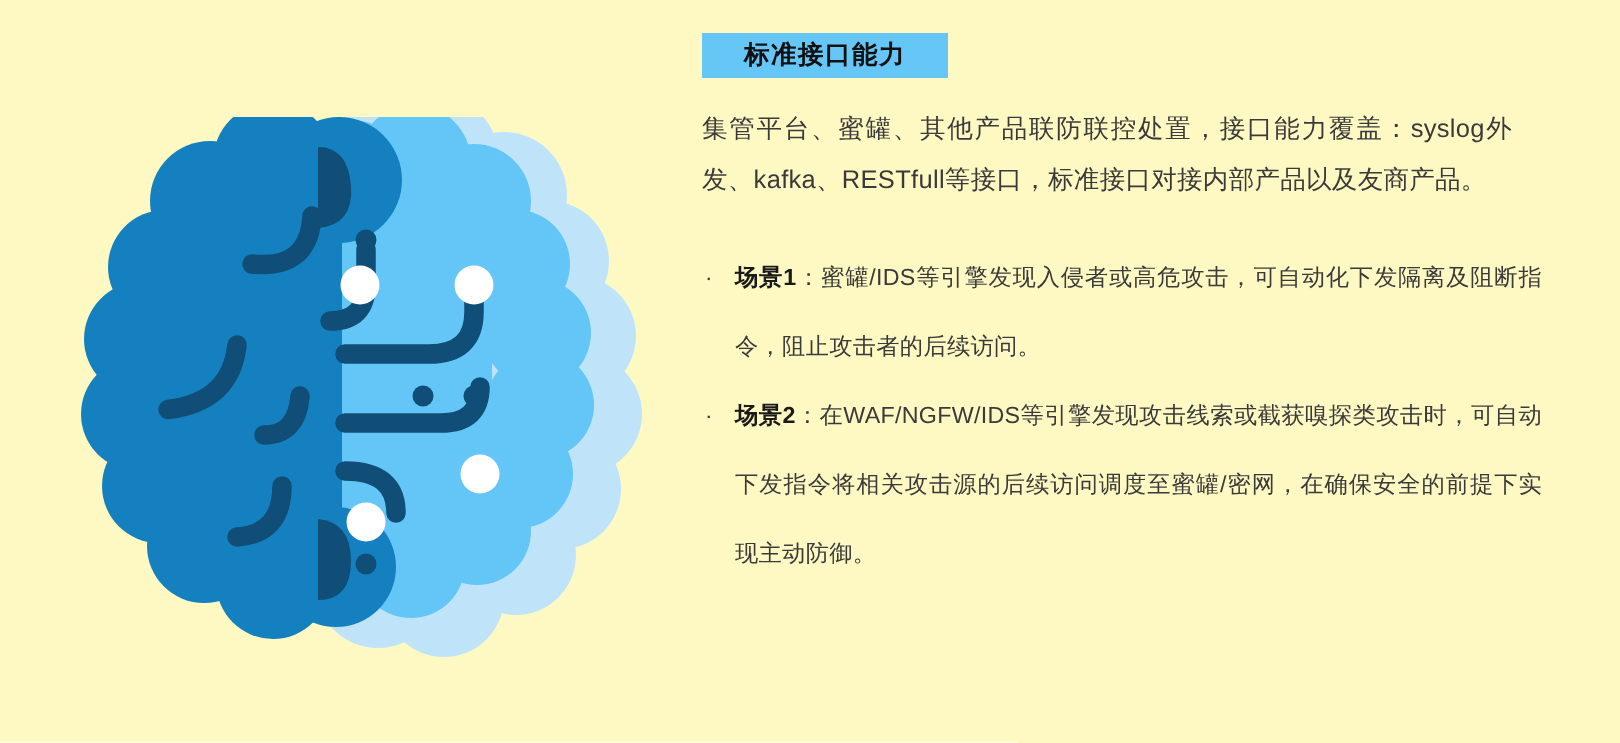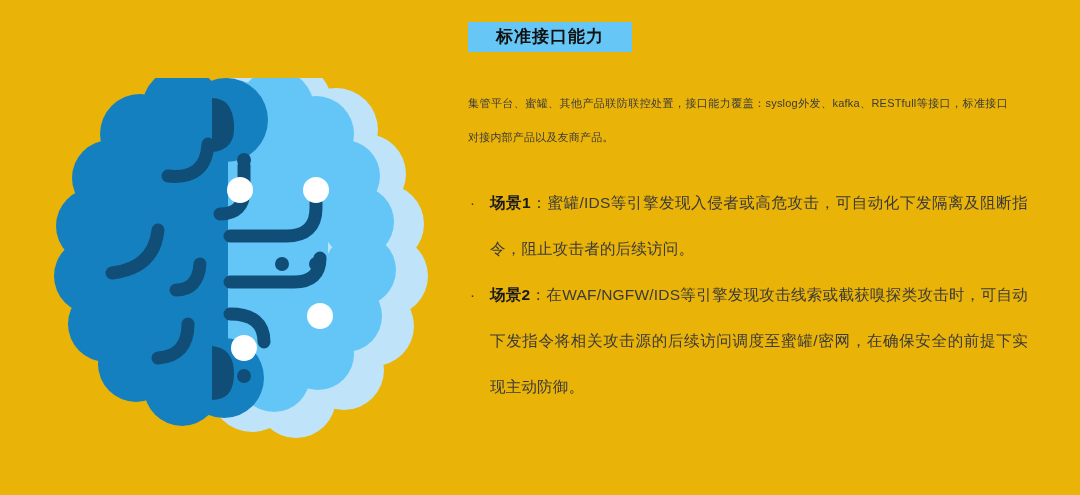--- a/index.html
+++ b/index.html
@@ -8,21 +8,21 @@
     width: 1080px;
     height: 495px;
     background: #ffffff;
     font-family: "Liberation Sans", "DejaVu Sans", sans-serif;
   }
 
   .slide {
     position: relative;
     width: 1080px;
     height: 495px;
-    background: #eab308;
+    background: #fef9c3;
     overflow: hidden;
     display: flex;
     flex-direction: row;
   }
 
   
   .illustration-pane {
     width: 468px;
     height: 495px;
     flex: 0 0 468px;
@@ -57,22 +57,22 @@
     background: #66c7f7;
     color: #111111;
     font-size: 17px;
     font-weight: bold;
     letter-spacing: 1px;
     line-height: 30px;
     white-space: nowrap;
   }
 
   .body-text {
-    margin-top: 34px;
-    font-size: 11px;
+    margin-top: 17px;
+    font-size: 17px;
     color: #3a3a3a;
     line-height: 34px;
     letter-spacing: 0.2px;
     max-width: 540px;
     text-align: justify;
     text-justify: inter-ideograph;
   }
 
   .section-two { margin-top: 26px; }
 

